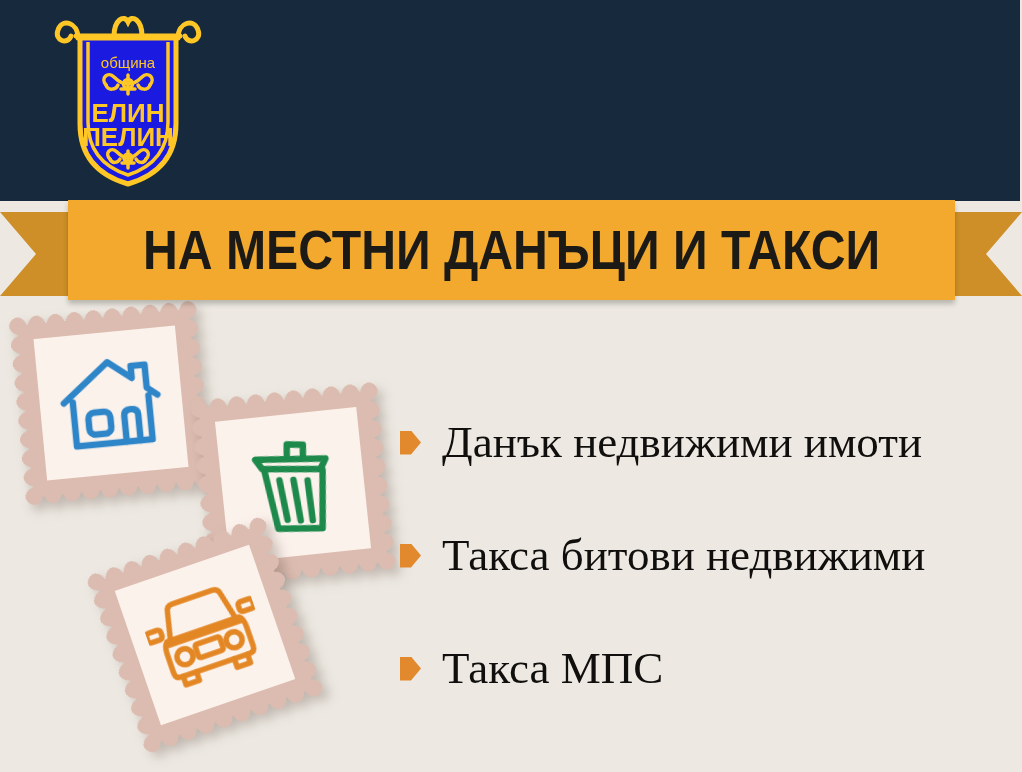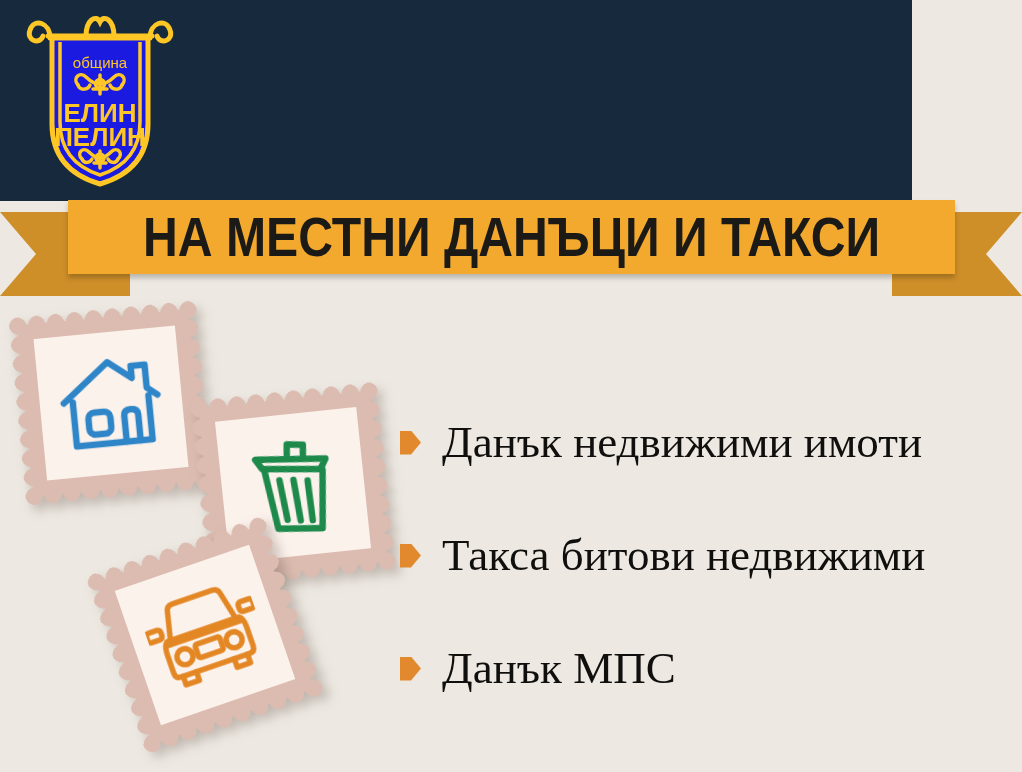--- a/index.html
+++ b/index.html
@@ -22,26 +22,27 @@
     width: 1022px;
     height: 772px;
     background: #EDE9E2;
     overflow: hidden;
   }
 
   
   .header {
     position: absolute;
     left: 0; top: 0;
-    width: 912px;
+    width: 1020px;
     height: 201px;
     background: #16293D;
     display: flex;
     align-items: center;
     z-index: 5;
+    padding-left: 28px;
   }
 
   .logo-wrap {
     width: 200px;
     height: 201px;
     display: flex;
     align-items: center;
     justify-content: center;
     flex: 0 0 200px;
   }
@@ -89,21 +90,21 @@
   .ribbon-tail.right {
     right: 0;
     clip-path: polygon(0 0, 130px 0, 94px 42px, 130px 84px, 0 84px);
   }
 
   .ribbon-panel {
     position: absolute;
     left: 68px;
     top: 0;
     width: 887px;
-    height: 74px;
+    height: 100px;
     background: #F2A92E;
     display: flex;
     align-items: center;
     justify-content: center;
     box-shadow: 0 4px 5px rgba(0,0,0,0.22);
     z-index: 2;
   }
 
   .ribbon-panel .ribbon-text {
     color: #1C1A17;
@@ -318,18 +319,18 @@
         <span class="tax-label">Данък недвижими имоти</span>
       </div>
 
       <div class="tax-item">
         <span class="bullet"></span>
         <span class="tax-label">Такса битови недвижими</span>
       </div>
 
       <div class="tax-item">
         <span class="bullet"></span>
-        <span class="tax-label">Данък МПС</span>
+        <span class="tax-label">Такса МПС</span>
       </div>
 
     </div>
   </div>
 </div>
 
 </body></html>

